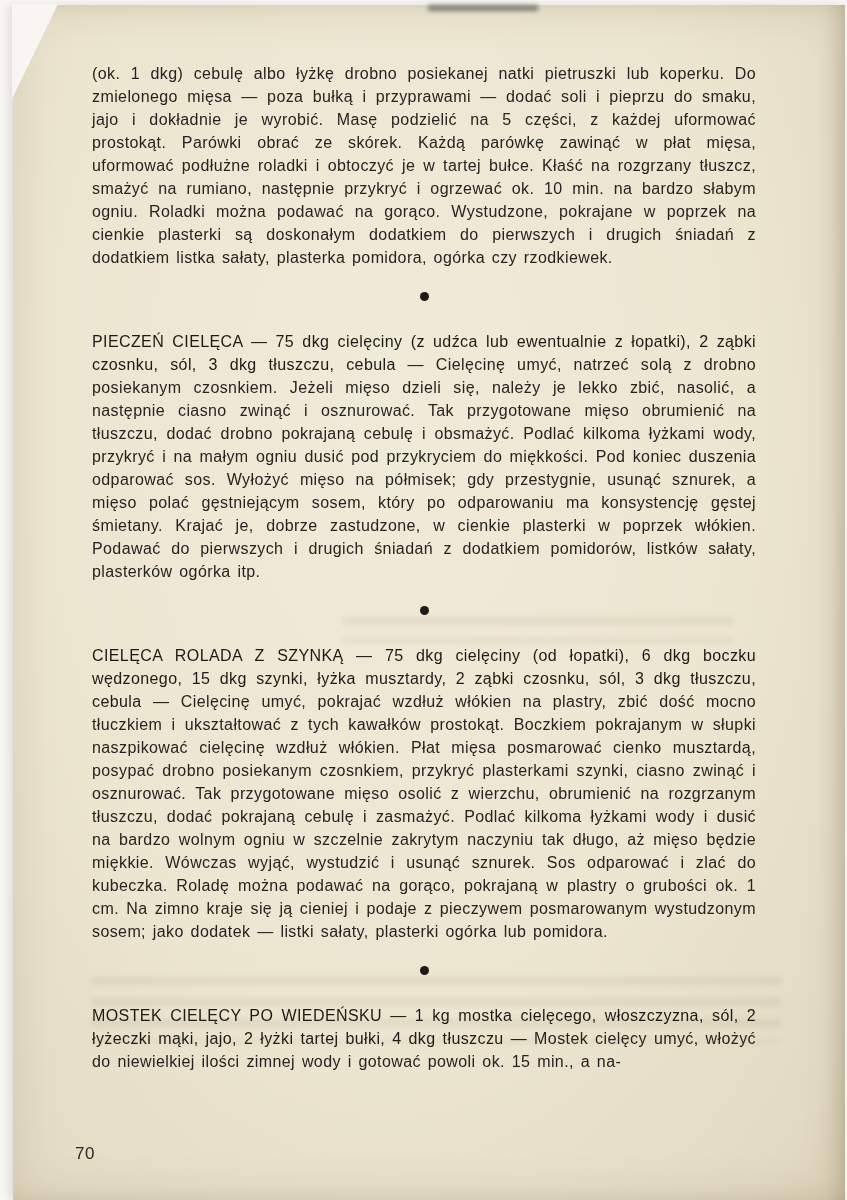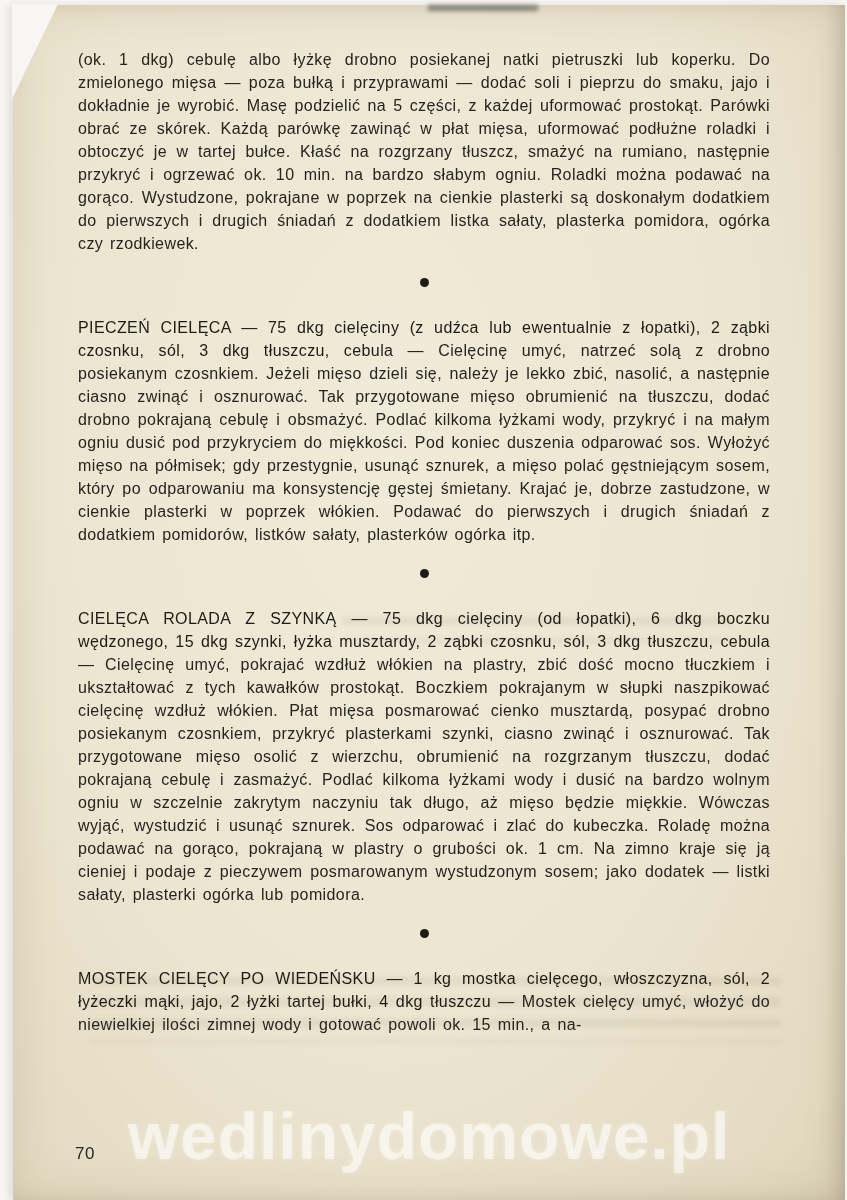--- a/index.html
+++ b/index.html
@@ -24,21 +24,21 @@
   .edge-smudge {
     position: absolute; top: 0; left: 415px; width: 110px; height: 6px;
     background: #85837a; filter: blur(2px);
   }
   .text-block {
     position: absolute; left: 65px; top: 43px; width: 692px;
     color: #262420;
     font-size: 16px; line-height: 23px;
     letter-spacing: 0.4px; word-spacing: 2px;
   }
-  .para { margin: 0; text-align: justify; }
+  .para { margin: 14px; text-align: justify; }
   .lead { font-weight: 400; color: #1d1b16; }
   .sep { height: 9px; margin: 23px 0 29px; text-align: center; }
   .dot {
     display: inline-block; width: 9px; height: 9px; border-radius: 50%;
     background: #1d1b16; vertical-align: top;
   }
   .page-number {
     position: absolute; left: 62px; bottom: 36px;
     font-size: 17px; color: #2a2824; letter-spacing: 0.5px;
   }
@@ -87,15 +87,14 @@
     <div class="sep">
       <span class="dot"></span>
     </div>
 
     <p class="para"><span class="lead">MOSTEK CIELĘCY PO WIEDEŃSKU — 1 kg mostka cielęcego, włoszczyzna, sól, 2 łyżeczki mąki, jajo, 2 łyżki tartej bułki, 4 dkg tłuszczu — </span><span>Mostek cielęcy umyć, włożyć do niewielkiej ilości zimnej wody i gotować powoli ok. 15 min., a na-</span></p>
 
   </div>
 
   <div class="page-number">70</div>
 
-  <div class="watermark">wedlinydomowe.pl</div>
 
 </div>
 
 </body></html>

